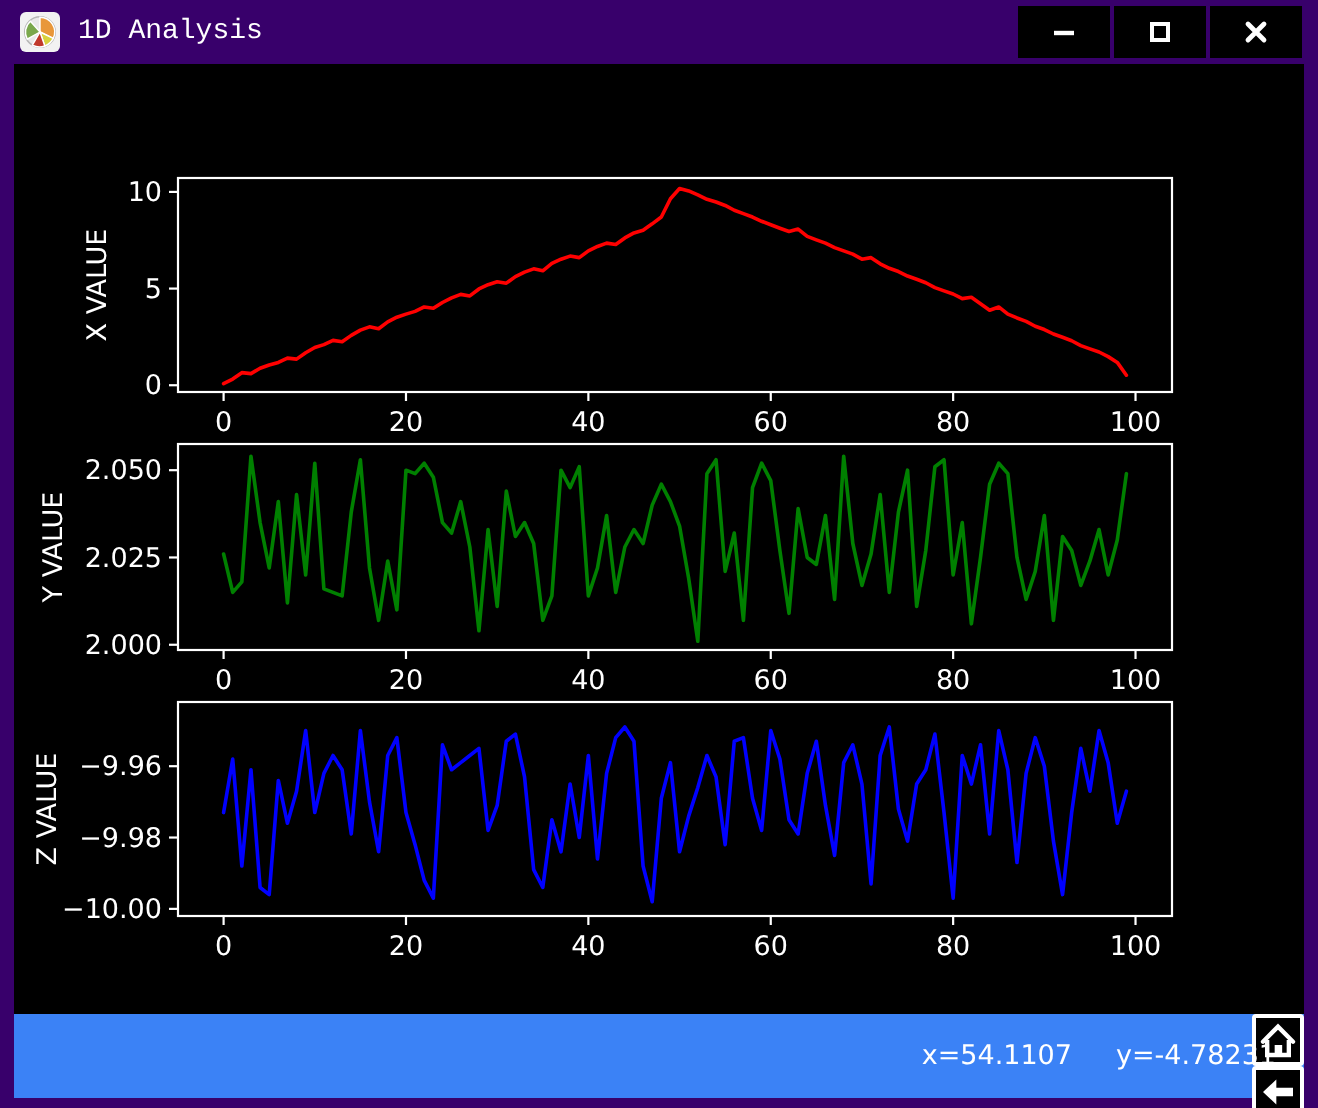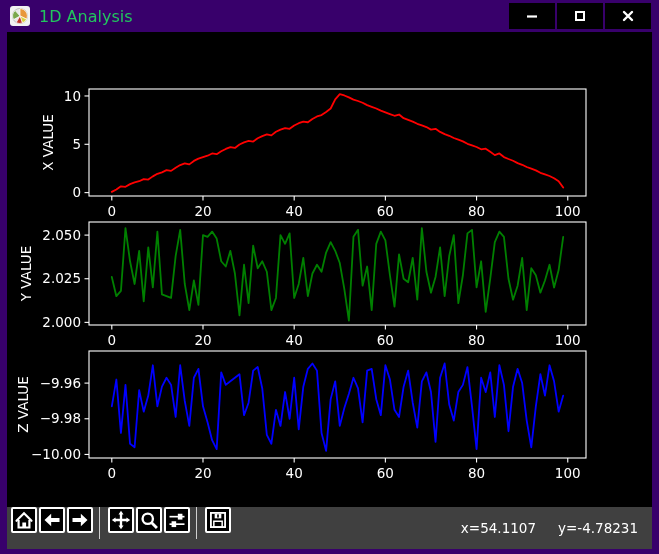--- a/index.html
+++ b/index.html
@@ -2,32 +2,32 @@
 <html><head>
 <meta charset="utf-8">
 <style>
   html,body{margin:0;padding:0;background:#000;}
   .window{position:relative;width:659px;height:554px;background:#000;
           font-family:"DejaVu Sans",sans-serif;overflow:hidden;box-sizing:border-box;}
   
   .titlebar{position:absolute;left:0;top:0;width:659px;height:32px;background:#38006B;
             display:flex;align-items:center;}
   .titlebar .appicon{width:20px;height:20px;margin-left:10px;flex:0 0 auto;}
-  .titlebar .title{color:#22c55e;font-size:16px;margin-left:9px;white-space:nowrap;}
+  .titlebar .title{color:#ffffff;font-size:14px;margin-left:9px;white-space:nowrap;font-family:Liberation Mono, monospace;}
   .wincontrols{position:absolute;right:8px;top:3px;display:flex;gap:2px;}
   .winbtn{width:46px;height:26px;background:#000;border:none;display:flex;
           align-items:center;justify-content:center;padding:0;cursor:pointer;}
   
   .frame{position:absolute;left:0;top:32px;width:659px;height:522px;box-sizing:border-box;
          border-left:7px solid #38006B;border-right:7px solid #38006B;border-bottom:5px solid #38006B;
          background:#000;}
   .canvas{position:absolute;left:0;top:0;width:645px;height:475px;background:#000;}
   
-  .toolbar{position:absolute;left:0;top:475px;width:645px;height:42px;background:#404040;
-           display:flex;align-items:flex-start;}
+  .toolbar{position:absolute;left:0;top:475px;width:645px;height:42px;background:#3b82f6;
+           display:flex;align-items:flex-end;flex-direction:column;}
   .tbbtn{width:26px;height:26px;background:#000;border:2px solid #fff;border-radius:2px;
          margin-left:2px;display:flex;align-items:center;justify-content:center;padding:1px;cursor:pointer;}
   .tbbtn:first-child{margin-left:4px;}
   .tbsep{width:1px;height:32px;background:#cfcfcf;margin:0 6px;}
   .status{position:absolute;right:14px;top:0;height:42px;display:flex;align-items:center;
           gap:22px;color:#fff;font-size:13.5px;}
 </style>
 </head>
 <body>
 

